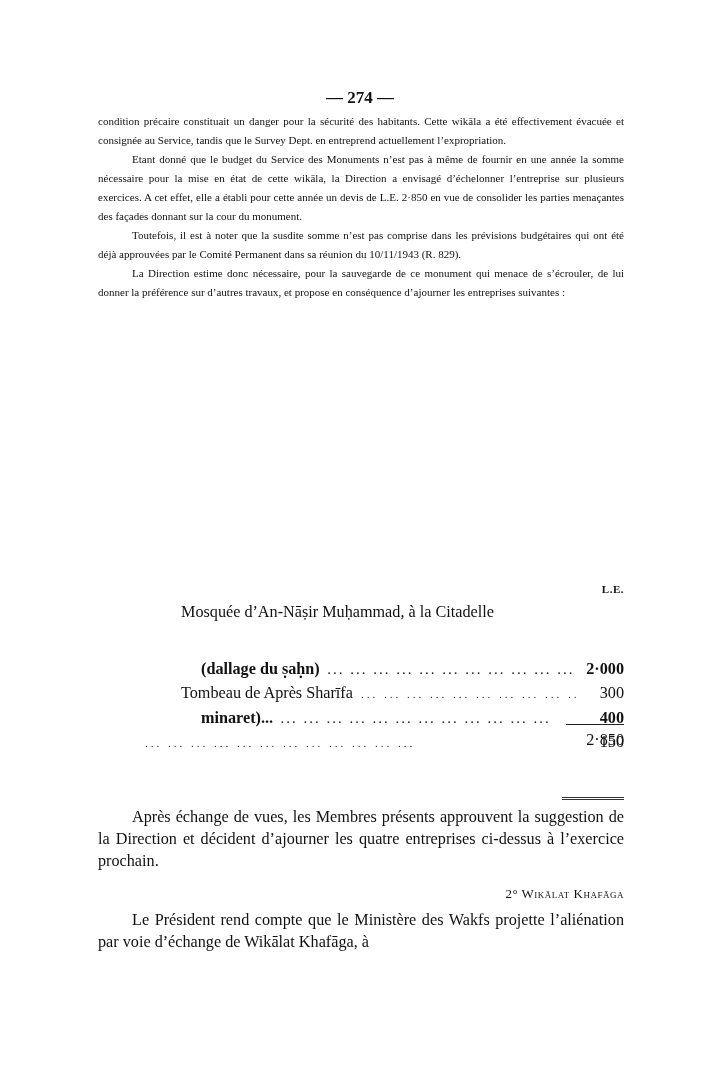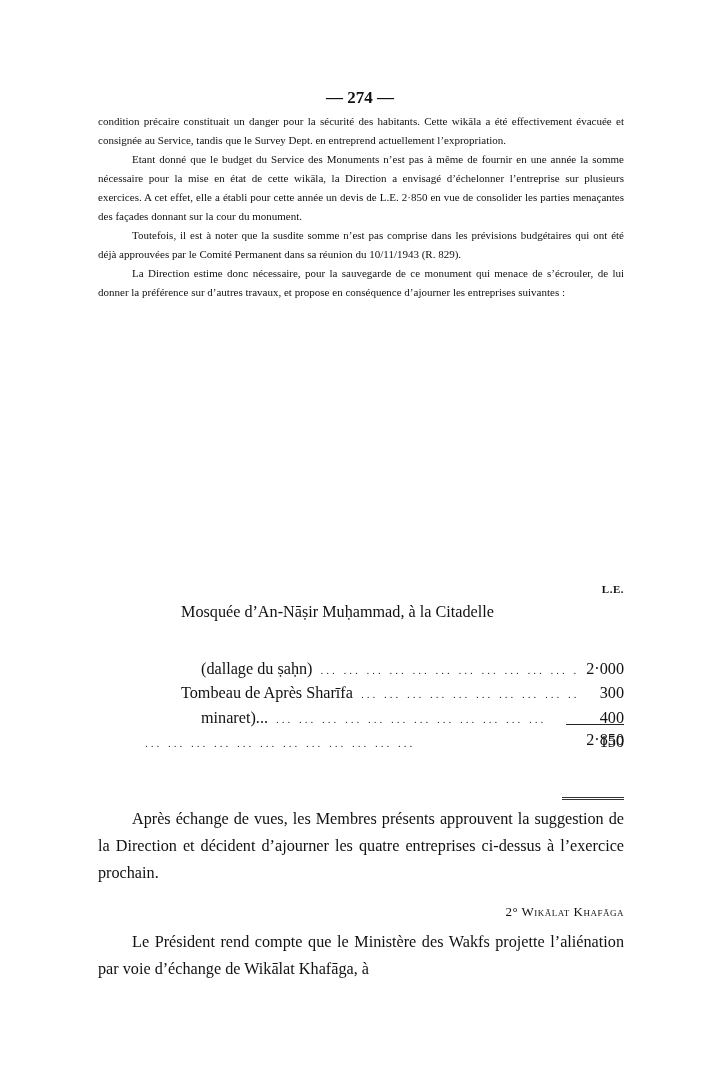--- a/index.html
+++ b/index.html
@@ -9,25 +9,25 @@
                  font-size: 17px; font-weight: bold; }
   .body-text { position: absolute; left: 98px; width: 526px; top: 112px; font-size: 11px; line-height: 19px; }
   p { margin: 0; text-align: justify; }
   .indent { text-indent: 34px; }
   .le-head { position: absolute; top: 583px; right: 96px; font-size: 11px; font-weight: bold; letter-spacing: 0.5px; }
   .items { position: absolute; top: 600px; left: 137px; width: 487px; font-size: 16.2px; line-height: 24.6px; }
   .item-line { display: flex; align-items: baseline; height: 24.6px; }
   .item-line .label { white-space: nowrap; margin-left: 44px; }
   .item-line .dots { flex: 1; overflow: hidden; white-space: nowrap; letter-spacing: 3px; font-size: 11px; padding: 0 8px; color: #222; }
   .item-line .amount { min-width: 48px; text-align: right; margin-top: 32px; }
-  .sub { padding-left: 20px; }
+  .sub { padding-left: 20px; font-weight: bold; }
   .total { display: flex; justify-content: flex-end; height: 30px; align-items: center; }
   .total span { border-top: 1px solid #222; padding-top: 3px; min-width: 58px; text-align: right; }
   .double { position: absolute; right: 96px; width: 62px; top: 797px; border-top: 3px double #333; }
-  .after { position: absolute; left: 98px; width: 526px; top: 806px; font-size: 16.2px; line-height: 27px; }
+  .after { position: absolute; left: 98px; width: 526px; top: 806px; font-size: 16.2px; line-height: 22px; }
   .section-heading { text-align: right; font-size: 13px; letter-spacing: 0.5px; margin: 11px 0 4px; }
   .sc { font-variant: small-caps; }
 </style>
 </head>
 <body>
 
 <div class="page-number">— 274 —</div>
 
 <div class="body-text">
   <p>condition précaire constituait un danger pour la sécurité des habitants. Cette wikāla a été effectivement évacuée et consignée au Service, tandis que le Survey Dept. en entreprend actuellement l’expropriation.</p>

